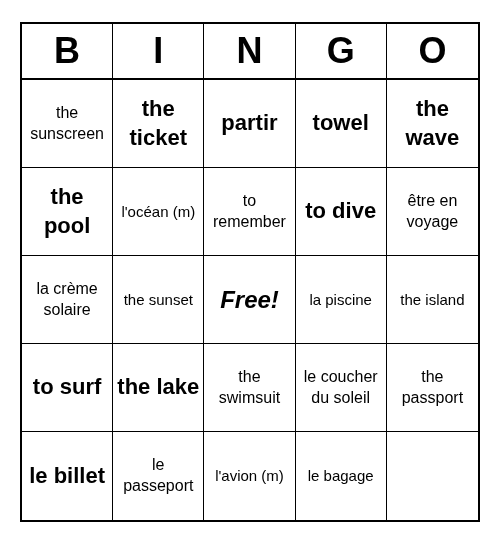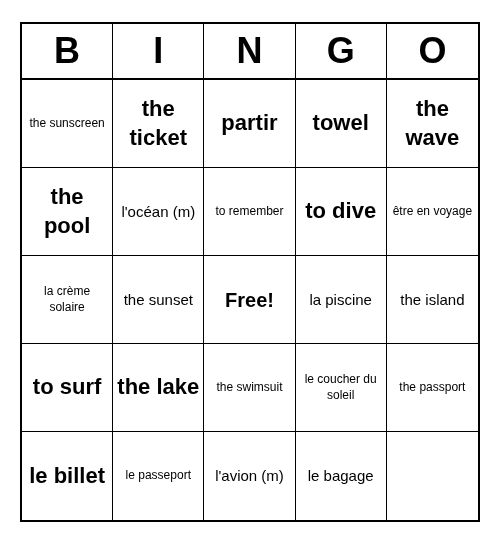--- a/index.html
+++ b/index.html
@@ -50,25 +50,26 @@
       border-right: none;
     }
     .bingo-grid .bingo-cell:nth-child(n+21) {
       border-bottom: none;
     }
     .bingo-cell.large-text {
       font-size: 22px;
       font-weight: bold;
     }
     .bingo-cell.free {
-      font-size: 20px;
+      font-size: 24px;
       font-weight: bold;
+      font-style: italic;
     }
     .bingo-cell.small-text {
-      font-size: 12px;
+      font-size: 16px;
     }
   </style>
 </head>
 <body>
 
 <div class="bingo-card">
   <div class="bingo-header">
   <div class="bingo-header-cell">B</div>
       <div class="bingo-header-cell">I</div>
       <div class="bingo-header-cell">N</div>

